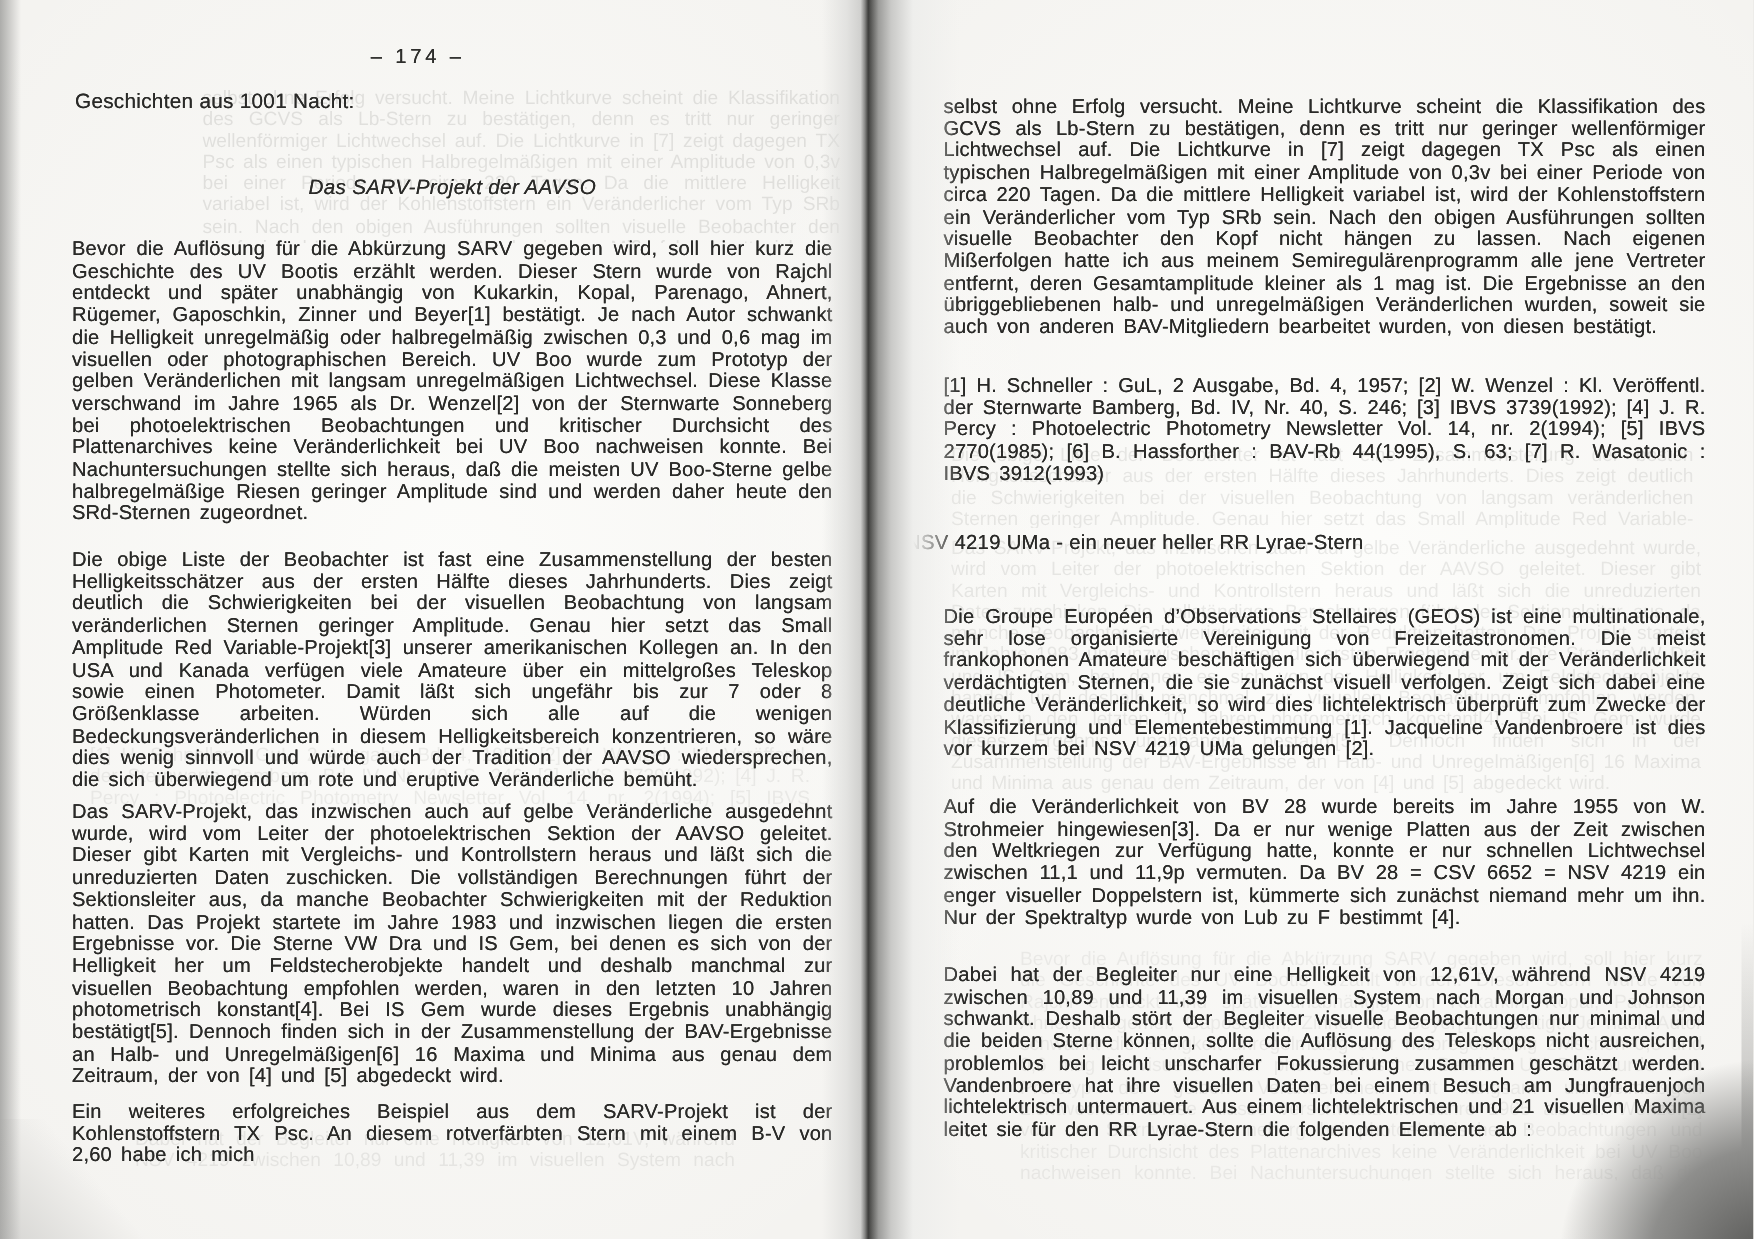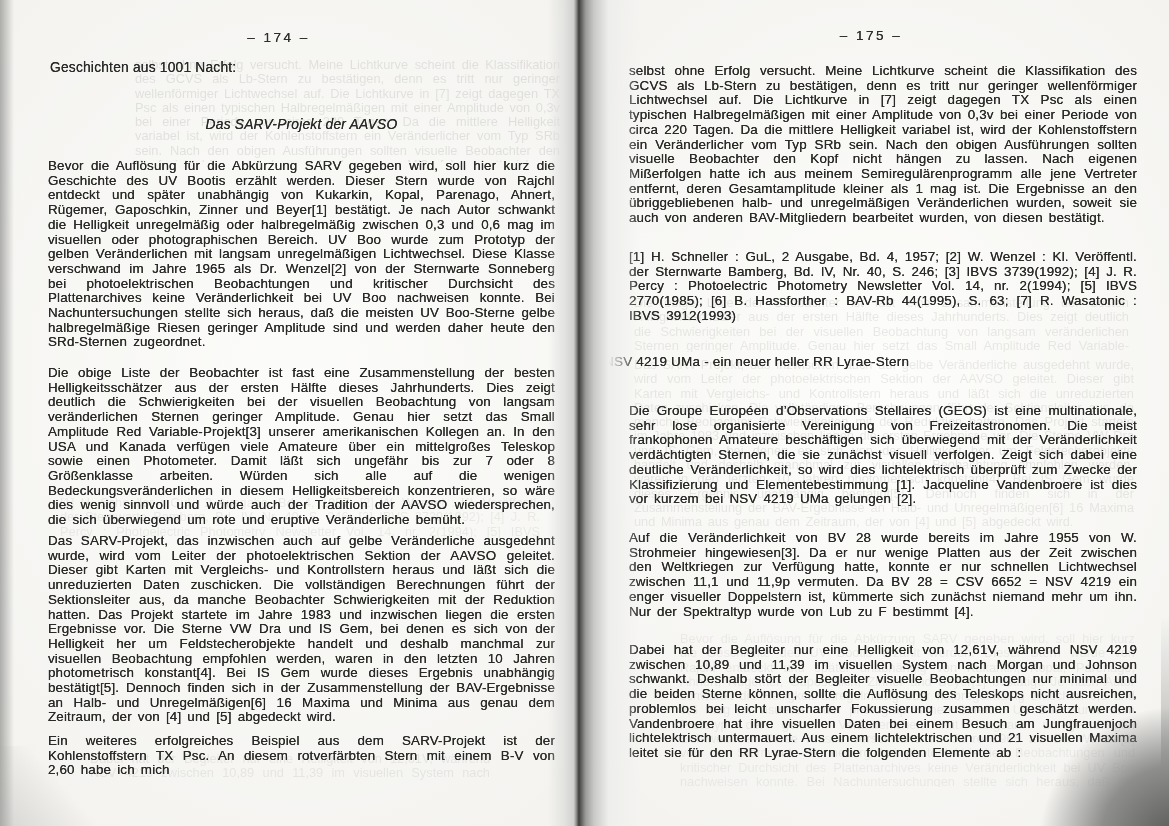--- a/index.html
+++ b/index.html
@@ -176,21 +176,20 @@
     <div class="pageno">– 174 –</div>
     <div class="kicker">Geschichten aus 1001 Nacht:</div>
     <div class="title">Das SARV-Projekt der AAVSO</div>
     <p class="body p0">Bevor die Auflösung für die Abkürzung SARV gegeben wird, soll hier kurz die Geschichte des UV Bootis erzählt werden. Dieser Stern wurde von Rajchl entdeckt und später unabhängig von Kukarkin, Kopal, Parenago, Ahnert, Rügemer, Gaposchkin, Zinner und Beyer[1] bestätigt. Je nach Autor schwankt die Helligkeit unregelmäßig oder halbregelmäßig zwischen 0,3 und 0,6 mag im visuellen oder photographischen Bereich. UV Boo wurde zum Prototyp der gelben Veränderlichen mit langsam unregelmäßigen Lichtwechsel. Diese Klasse verschwand im Jahre 1965 als Dr. Wenzel[2] von der Sternwarte Sonneberg bei photoelektrischen Beobachtungen und kritischer Durchsicht des Plattenarchives keine Veränderlichkeit bei UV Boo nachweisen konnte. Bei Nachuntersuchungen stellte sich heraus, daß die meisten UV Boo-Sterne gelbe halbregelmäßige Riesen geringer Amplitude sind und werden daher heute den SRd-Sternen zugeordnet.</p>
     <p class="body p1">Die obige Liste der Beobachter ist fast eine Zusammenstellung der besten Helligkeitsschätzer aus der ersten Hälfte dieses Jahrhunderts. Dies zeigt deutlich die Schwierigkeiten bei der visuellen Beobachtung von langsam veränderlichen Sternen geringer Amplitude. Genau hier setzt das Small Amplitude Red Variable-Projekt[3] unserer amerikanischen Kollegen an. In den USA und Kanada verfügen viele Amateure über ein mittelgroßes Teleskop sowie einen Photometer. Damit läßt sich ungefähr bis zur 7 oder 8 Größenklasse arbeiten. Würden sich alle auf die wenigen Bedeckungsveränderlichen in diesem Helligkeitsbereich konzentrieren, so wäre dies wenig sinnvoll und würde auch der Tradition der AAVSO wiedersprechen, die sich überwiegend um rote und eruptive Veränderliche bemüht.</p>
     <p class="body p2">Das SARV-Projekt, das inzwischen auch auf gelbe Veränderliche ausgedehnt wurde, wird vom Leiter der photoelektrischen Sektion der AAVSO geleitet. Dieser gibt Karten mit Vergleichs- und Kontrollstern heraus und läßt sich die unreduzierten Daten zuschicken. Die vollständigen Berechnungen führt der Sektionsleiter aus, da manche Beobachter Schwierigkeiten mit der Reduktion hatten. Das Projekt startete im Jahre 1983 und inzwischen liegen die ersten Ergebnisse vor. Die Sterne VW Dra und IS Gem, bei denen es sich von der Helligkeit her um Feldstecherobjekte handelt und deshalb manchmal zur visuellen Beobachtung empfohlen werden, waren in den letzten 10 Jahren photometrisch konstant[4]. Bei IS Gem wurde dieses Ergebnis unabhängig bestätigt[5]. Dennoch finden sich in der Zusammenstellung der BAV-Ergebnisse an Halb- und Unregelmäßigen[6] 16 Maxima und Minima aus genau dem Zeitraum, der von [4] und [5] abgedeckt wird.</p>
     <p class="body p3">Ein weiteres erfolgreiches Beispiel aus dem SARV-Projekt ist der Kohlenstoffstern TX Psc. An diesem rotverfärbten Stern mit einem B-V von 2,60 habe ich mich</p>
   </div>
 
   <div class="page page-right">
-    <div class="pageno">– 175 –</div>
     <p class="body p0">selbst ohne Erfolg versucht. Meine Lichtkurve scheint die Klassifikation des GCVS als Lb-Stern zu bestätigen, denn es tritt nur geringer wellenförmiger Lichtwechsel auf. Die Lichtkurve in [7] zeigt dagegen TX Psc als einen typischen Halbregelmäßigen mit einer Amplitude von 0,3v bei einer Periode von circa 220 Tagen. Da die mittlere Helligkeit variabel ist, wird der Kohlenstoffstern ein Veränderlicher vom Typ SRb sein. Nach den obigen Ausführungen sollten visuelle Beobachter den Kopf nicht hängen zu lassen. Nach eigenen Mißerfolgen hatte ich aus meinem Semiregulärenprogramm alle jene Vertreter entfernt, deren Gesamtamplitude kleiner als 1 mag ist. Die Ergebnisse an den übriggebliebenen halb- und unregelmäßigen Veränderlichen wurden, soweit sie auch von anderen BAV-Mitgliedern bearbeitet wurden, von diesen bestätigt.</p>
     <p class="body refs">[1] H. Schneller : GuL, 2 Ausgabe, Bd. 4, 1957; [2] W. Wenzel : Kl. Veröffentl. der Sternwarte Bamberg, Bd. IV, Nr. 40, S. 246; [3] IBVS 3739(1992); [4] J. R. Percy : Photoelectric Photometry Newsletter Vol. 14, nr. 2(1994); [5] IBVS 2770(1985); [6] B. Hassforther : BAV-Rb 44(1995), S. 63; [7] R. Wasatonic : IBVS 3912(1993)</p>
     <div class="section-title">NSV 4219 UMa - ein neuer heller RR Lyrae-Stern</div>
     <p class="body p1">Die Groupe Européen d’Observations Stellaires (GEOS) ist eine multinationale, sehr lose organisierte Vereinigung von Freizeitastronomen. Die meist frankophonen Amateure beschäftigen sich überwiegend mit der Veränderlichkeit verdächtigten Sternen, die sie zunächst visuell verfolgen. Zeigt sich dabei eine deutliche Veränderlichkeit, so wird dies lichtelektrisch überprüft zum Zwecke der Klassifizierung und Elementebestimmung [1]. Jacqueline Vandenbroere ist dies vor kurzem bei NSV 4219 UMa gelungen [2].</p>
     <p class="body p2">Auf die Veränderlichkeit von BV 28 wurde bereits im Jahre 1955 von W. Strohmeier hingewiesen[3]. Da er nur wenige Platten aus der Zeit zwischen den Weltkriegen zur Verfügung hatte, konnte er nur schnellen Lichtwechsel zwischen 11,1 und 11,9p vermuten. Da BV 28 = CSV 6652 = NSV 4219 ein enger visueller Doppelstern ist, kümmerte sich zunächst niemand mehr um ihn. Nur der Spektraltyp wurde von Lub zu F bestimmt [4].</p>
     <p class="body p3">Dabei hat der Begleiter nur eine Helligkeit von 12,61V, während NSV 4219 zwischen 10,89 und 11,39 im visuellen System nach Morgan und Johnson schwankt. Deshalb stört der Begleiter visuelle Beobachtungen nur minimal und die beiden Sterne können, sollte die Auflösung des Teleskops nicht ausreichen, problemlos bei leicht unscharfer Fokussierung zusammen geschätzt werden. Vandenbroere hat ihre visuellen Daten bei einem Besuch am Jungfrauenjoch lichtelektrisch untermauert. Aus einem lichtelektrischen und 21 visuellen Maxima leitet sie für den RR Lyrae-Stern die folgenden Elemente ab :</p>
   </div>
 
   <div class="spine"></div>
   <div class="edge-left"></div>

